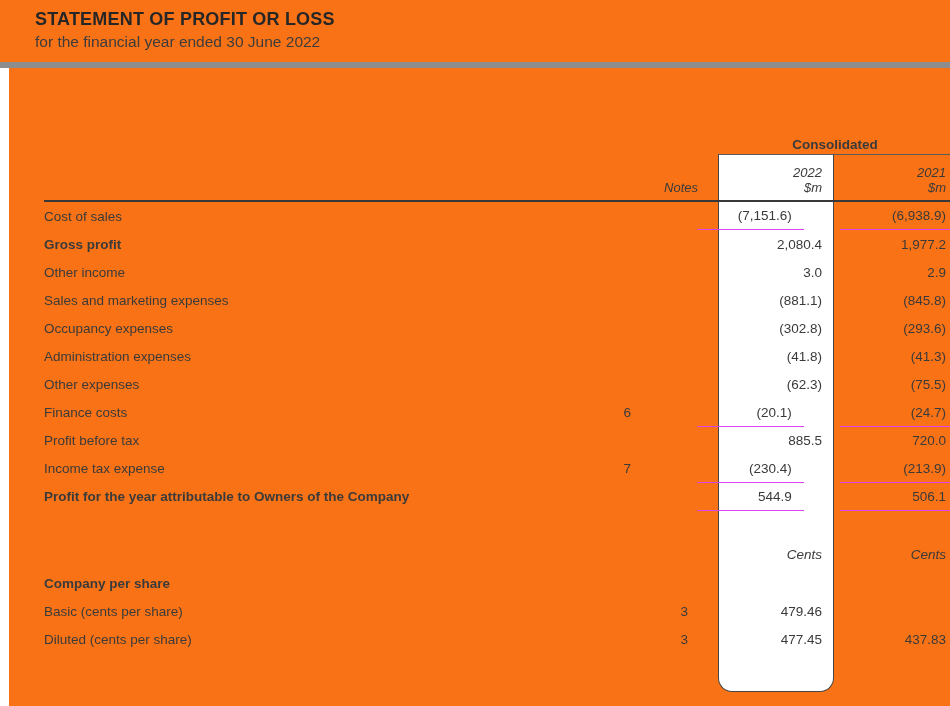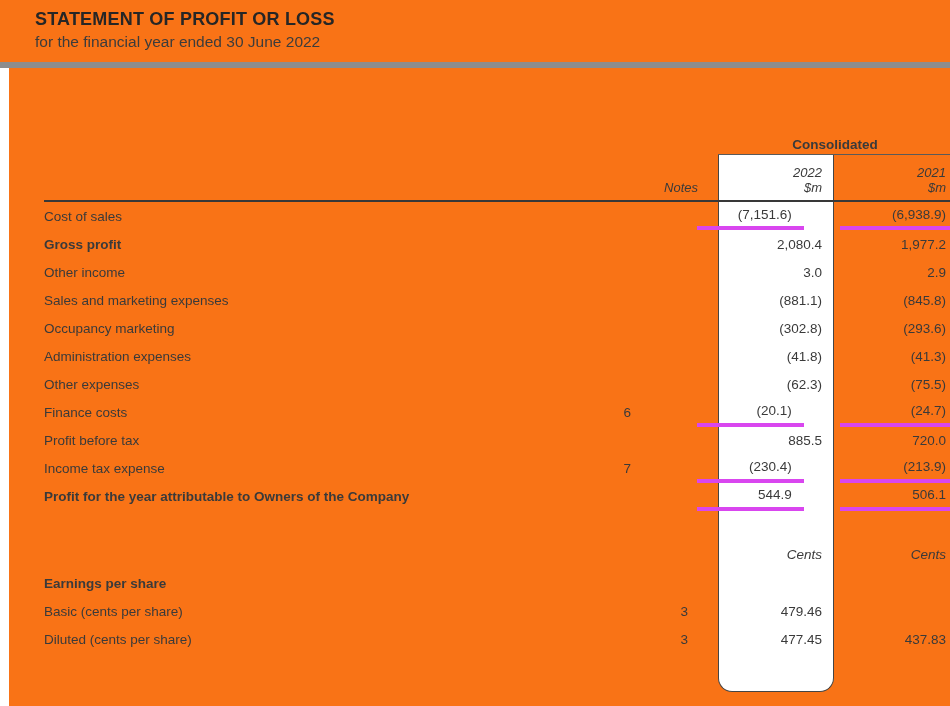--- a/index.html
+++ b/index.html
@@ -42,21 +42,21 @@
   .row > div{
     box-sizing:border-box;height:100%;
     display:flex;align-items:center;
     font-size:13.5px;color:#3a3a3a;
   }
   .c-label{width:614px;justify-content:flex-start;}
   .c-note {width:60px;justify-content:flex-end;padding-right:30px;}
   .c-v1   {width:116px;justify-content:flex-end;padding-right:12px;}
   .c-v2   {width:118px;justify-content:flex-end;padding-right:6px;padding-left:47px;}
   .bold{font-weight:bold;color:#222222;}
-  .sep{border-bottom:4px solid #d946ef;margin-left:36px;}
+  .sep{border-bottom:1px solid #d946ef;margin-left:36px;}
 
   
   .row-consolidated{height:21px;}
   .c-gap{width:674px;}
   .c-consolidated{
     width:234px;justify-content:center;align-items:center;
     font-size:13.5px;font-weight:bold;color:#1f1f1f;
     border-bottom:1px solid #5a5a5a;
   }
 
@@ -127,21 +127,21 @@
           <div class="c-v1">3.0</div>
           <div class="c-v2">2.9</div>
         </div>
         <div class="row">
           <div class="c-label">Sales and marketing expenses</div>
           <div class="c-note"></div>
           <div class="c-v1">(881.1)</div>
           <div class="c-v2">(845.8)</div>
         </div>
         <div class="row">
-          <div class="c-label">Occupancy marketing</div>
+          <div class="c-label">Occupancy expenses</div>
           <div class="c-note"></div>
           <div class="c-v1">(302.8)</div>
           <div class="c-v2">(293.6)</div>
         </div>
         <div class="row">
           <div class="c-label">Administration expenses</div>
           <div class="c-note"></div>
           <div class="c-v1">(41.8)</div>
           <div class="c-v2">(41.3)</div>
         </div>
@@ -176,21 +176,21 @@
           <div class="c-v2 sep">506.1</div>
         </div>
         <div class="row row-spacer"></div>
         <div class="row row-cents">
           <div class="c-label"></div>
           <div class="c-note"></div>
           <div class="c-v1">Cents</div>
           <div class="c-v2">Cents</div>
         </div>
         <div class="row">
-          <div class="c-label bold">Earnings per share</div>
+          <div class="c-label bold">Company per share</div>
           <div class="c-note"></div>
           <div class="c-v1"></div>
           <div class="c-v2"></div>
         </div>
         <div class="row">
           <div class="c-label">Basic (cents per share)</div>
           <div class="c-note">3</div>
           <div class="c-v1">479.46</div>
         </div>
         <div class="row">

